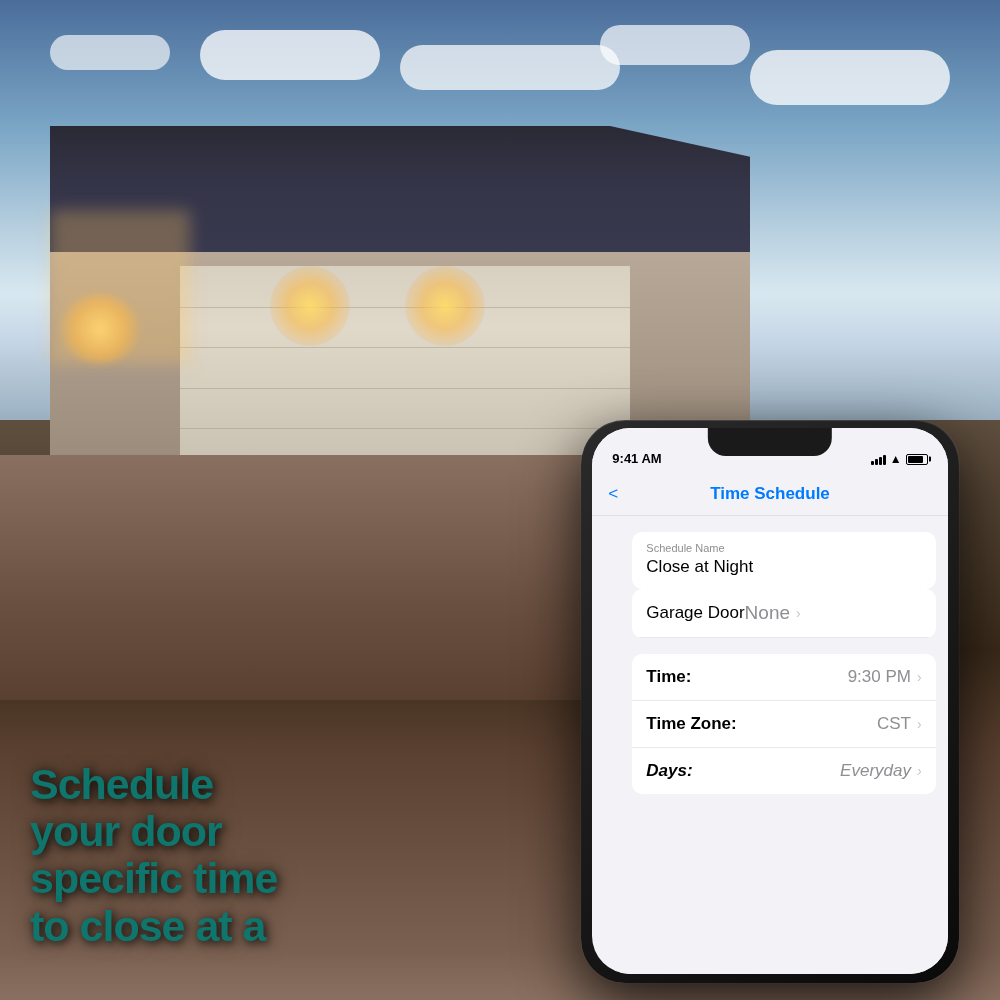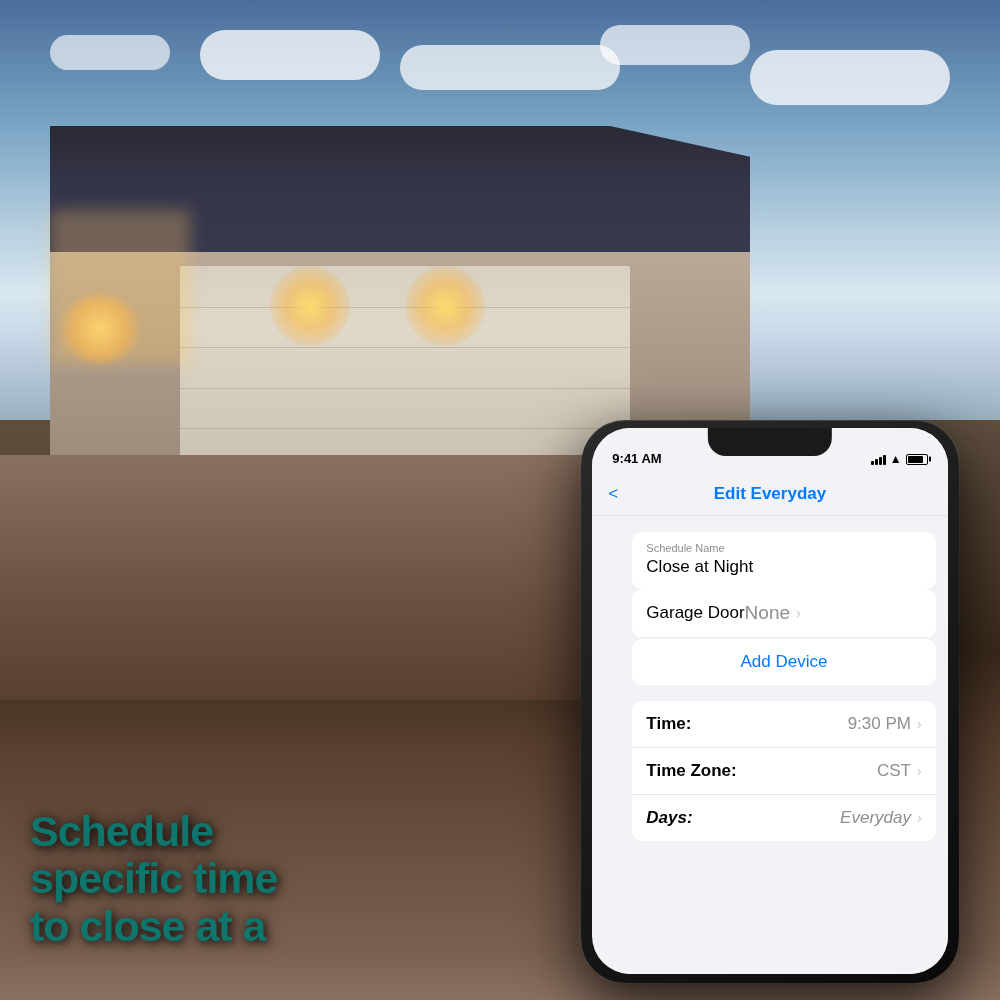--- a/index.html
+++ b/index.html
@@ -500,20 +500,21 @@
     <div class="light-glow light1"></div>
     <div class="light-glow light2"></div>
   </div>
   <div class="lamp-glow"></div>
   <div class="room-glow"></div>
   <div class="ground"></div>
 </div>
 
 <div class="overlay-text">
   <div>Schedule</div>
+  <div>your door</div>
   <div>specific time</div>
   <div>to close at a</div>
 </div>
 
 <div class="phone-wrapper">
   <div class="phone-outer">
     <div class="phone-screen">
 
       <div class="notch"></div>
 
@@ -528,21 +529,21 @@
           </div>
           <span class="wifi-icon">▲</span>
           <div class="battery">
             <div class="battery-fill"></div>
           </div>
         </div>
       </div>
 
       <div class="nav-bar">
         <span class="nav-back">&lt;</span>
-        <span class="nav-title">Edit Everyday</span>
+        <span class="nav-title">Time Schedule</span>
       </div>
 
       <div class="app-content">
 
         <div class="content-section">
           <div class="field-group">
             <div class="field-label">Schedule Name</div>
             <div class="field-value">Close at Night</div>
           </div>
         </div>
@@ -551,23 +552,20 @@
         <div class="device-row">
           <div class="device-item">
             <span class="device-name">Garage Door</span>
             <div class="device-right">
               <span class="device-status">None</span>
               <span class="chevron-icon">›</span>
             </div>
           </div>
         </div>
 
-        <div class="add-device-row">
-          <div class="add-device-btn">Add Device</div>
-        </div>
 
         <div class="settings-section">
           <div class="settings-row">
             <span class="settings-label">Time:</span>
             <div class="settings-right">
               <span class="settings-value">9:30 PM</span>
               <span class="chevron-icon">›</span>
             </div>
           </div>
           <div class="settings-row">

